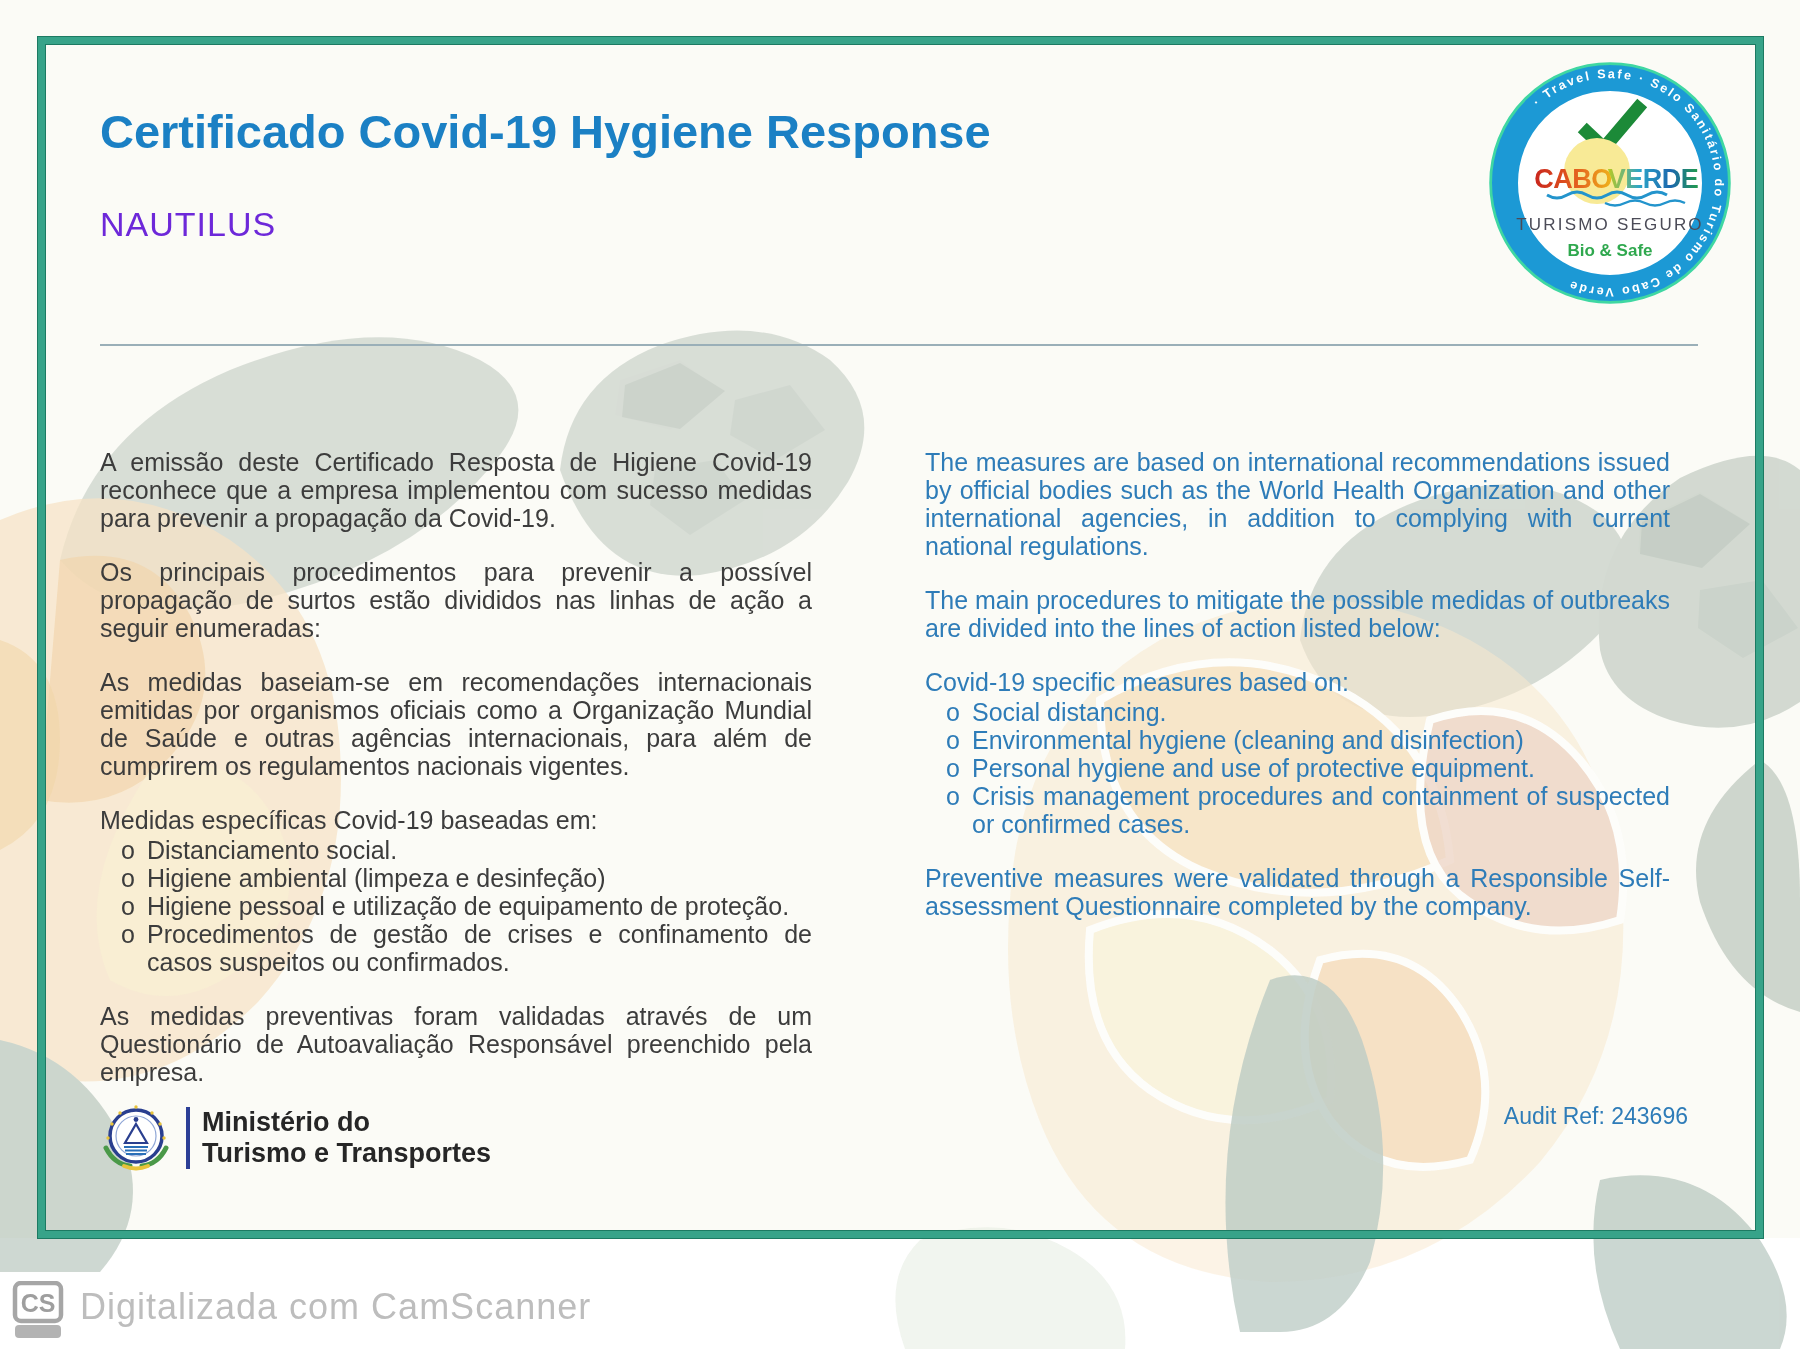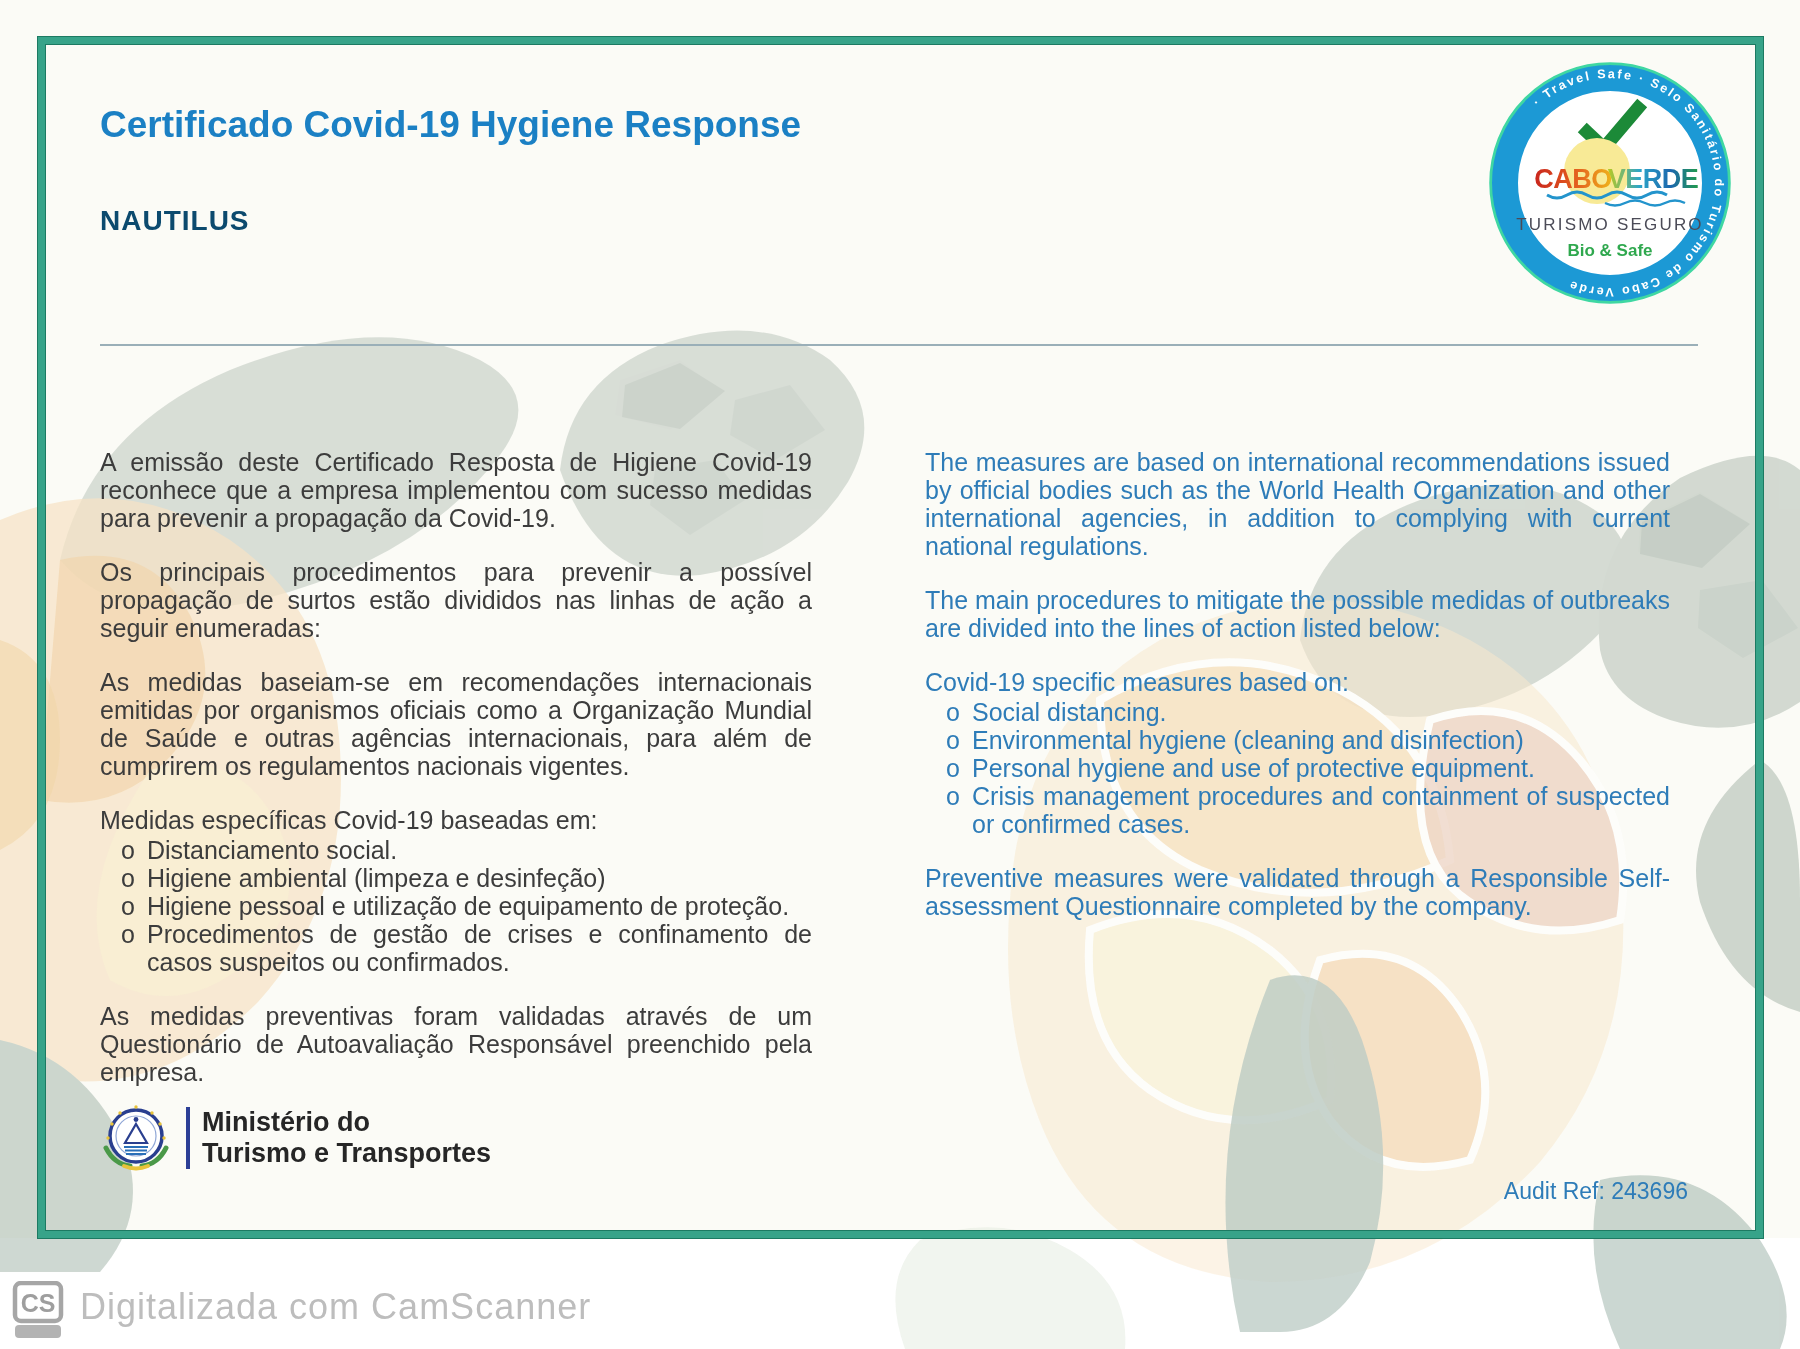--- a/index.html
+++ b/index.html
@@ -12,44 +12,44 @@
   .frame{
     position:absolute;left:38px;top:37px;width:1711px;height:1187px;
     border:7px solid #37a389;
     box-shadow:0 0 0 1px #1c7a62, inset 0 0 0 1px #1c7a62;
     z-index:3;pointer-events:none;
   }
   .layer{position:absolute;z-index:4;}
 
   .title{
     left:100px;top:104px;
-    font-size:37px;font-weight:bold;color:#1b80c4;letter-spacing:0px;white-space:nowrap;
+    font-size:47px;font-weight:bold;color:#1b80c4;letter-spacing:0px;white-space:nowrap;
   }
   .company{
     left:100px;top:205px;
-    font-size:28px;font-weight:700;color:#0c4a6e;letter-spacing:1px;white-space:nowrap;
+    font-size:34px;font-weight:400;color:#6d28d9;letter-spacing:1px;white-space:nowrap;
   }
   .badge-wrap{left:1485px;top:58px;width:250px;height:250px;}
   .divider{left:100px;top:344px;width:1598px;height:2px;background:#9aafb8;}
 
   .col{top:448px;font-size:25px;line-height:28px;text-align:justify;}
   .col-left{left:100px;width:712px;color:#3c3c3c;}
   .col-right{left:925px;width:745px;color:#2e7cb8;}
   .col p.para{margin:0 0 26px 0;}
   .col .list-intro{margin:0 0 2px 0;}
   .col ul{list-style:none;margin:0 0 26px 0;padding:0 0 0 20px;}
   .col li{display:flex;}
   .col li .marker{flex:0 0 16px;margin-right:11px;text-align:center;}
   .col li .li-text{flex:1;}
 
   .ministry{left:98px;top:1100px;display:flex;align-items:center;}
   .ministry .bar{width:4px;height:62px;background:#2c3f96;margin:0 12px 0 12px;}
   .ministry .mtext{font-size:27px;line-height:31px;font-weight:bold;color:#262626;white-space:nowrap;}
 
-  .audit{left:1400px;top:1178px;width:288px;text-align:right;font-size:23px;color:#2e7cb8;white-space:nowrap;}
+  .audit{left:1400px;top:1103px;width:288px;text-align:right;font-size:23px;color:#2e7cb8;white-space:nowrap;}
 
   .cs-icon{left:12px;top:1281px;width:54px;height:58px;z-index:4;}
   .cs-text{left:80px;top:1286px;font-size:36px;color:#bdbdbd;letter-spacing:1px;white-space:nowrap;}
 </style>
 </head>
 <body>
 
 <div class="page">
 
   <div class="footer-strip"></div>

